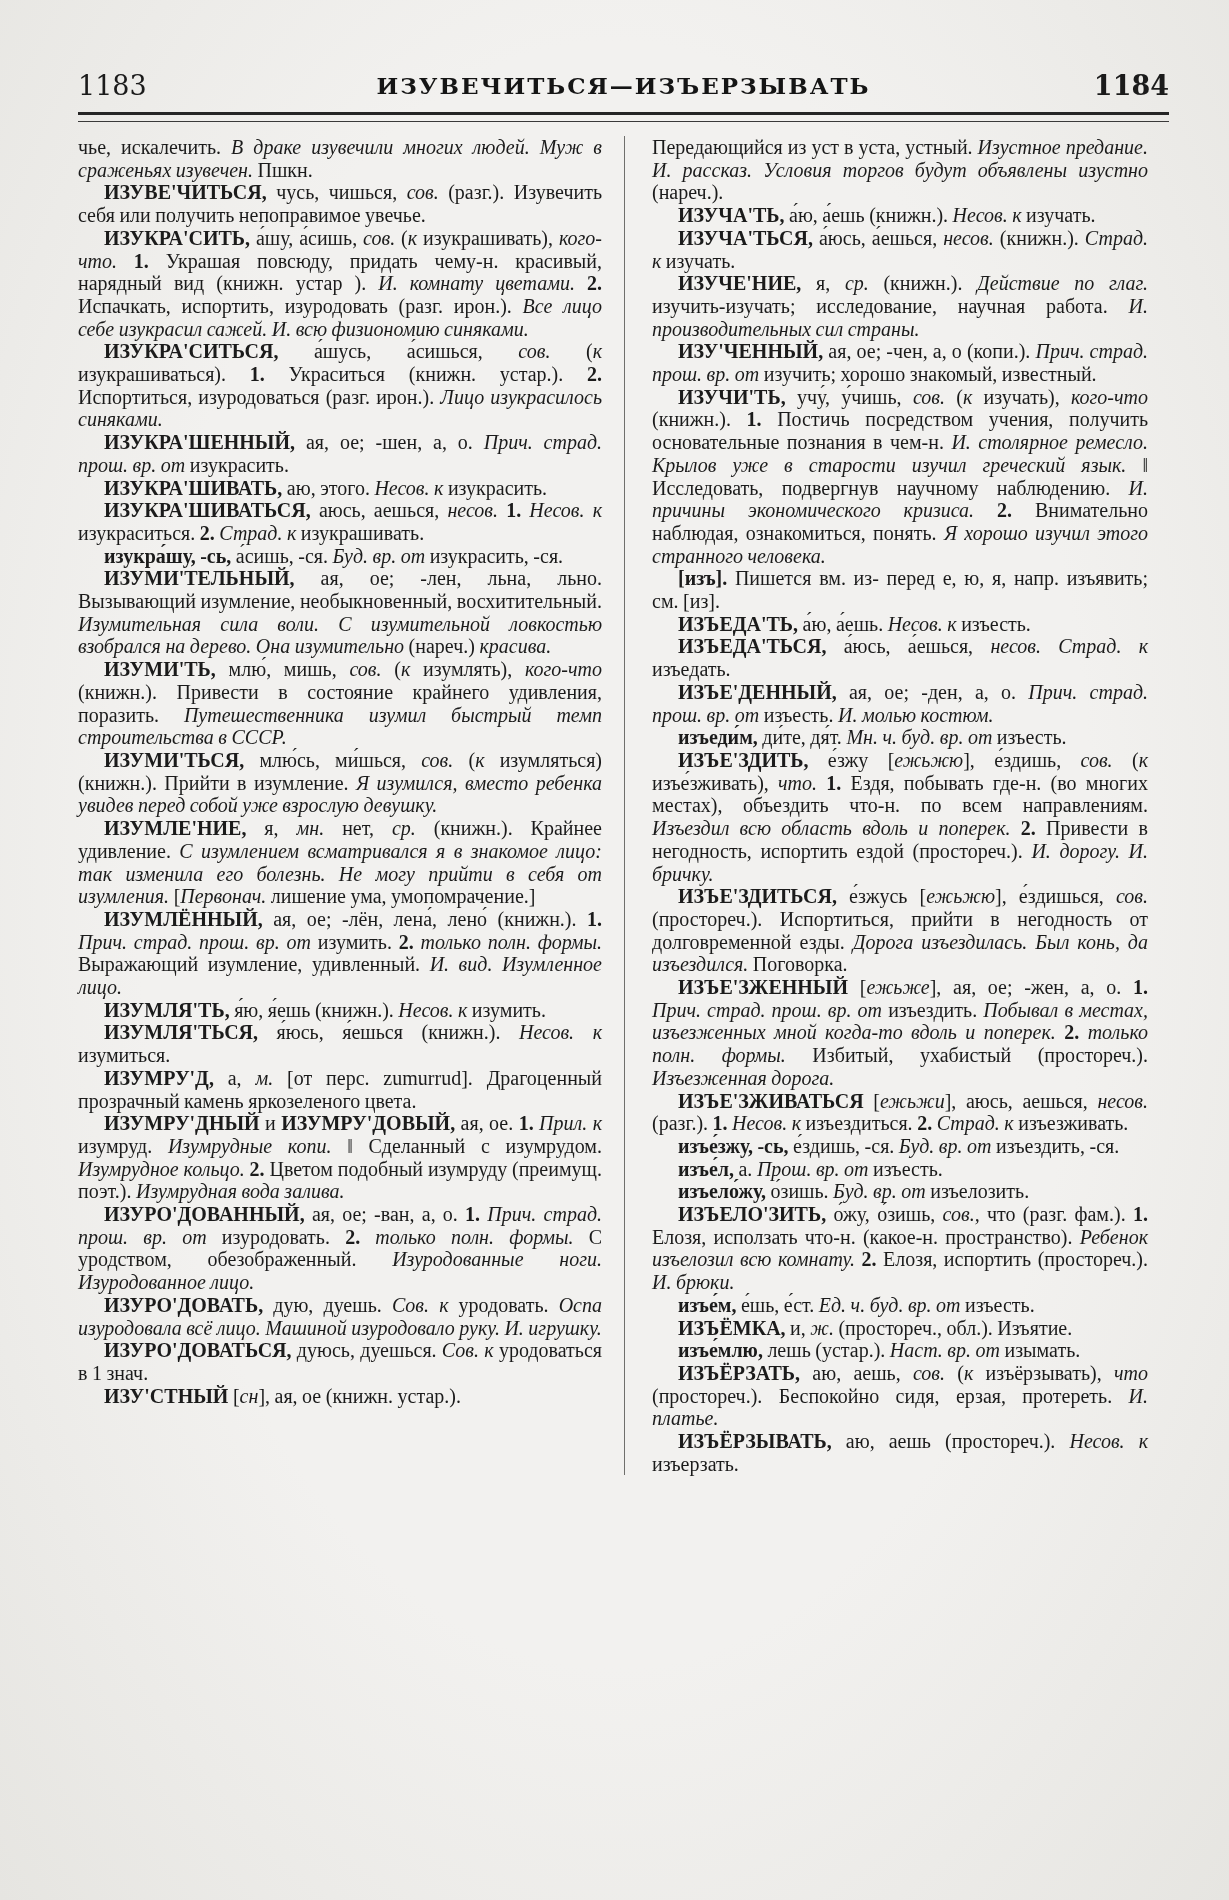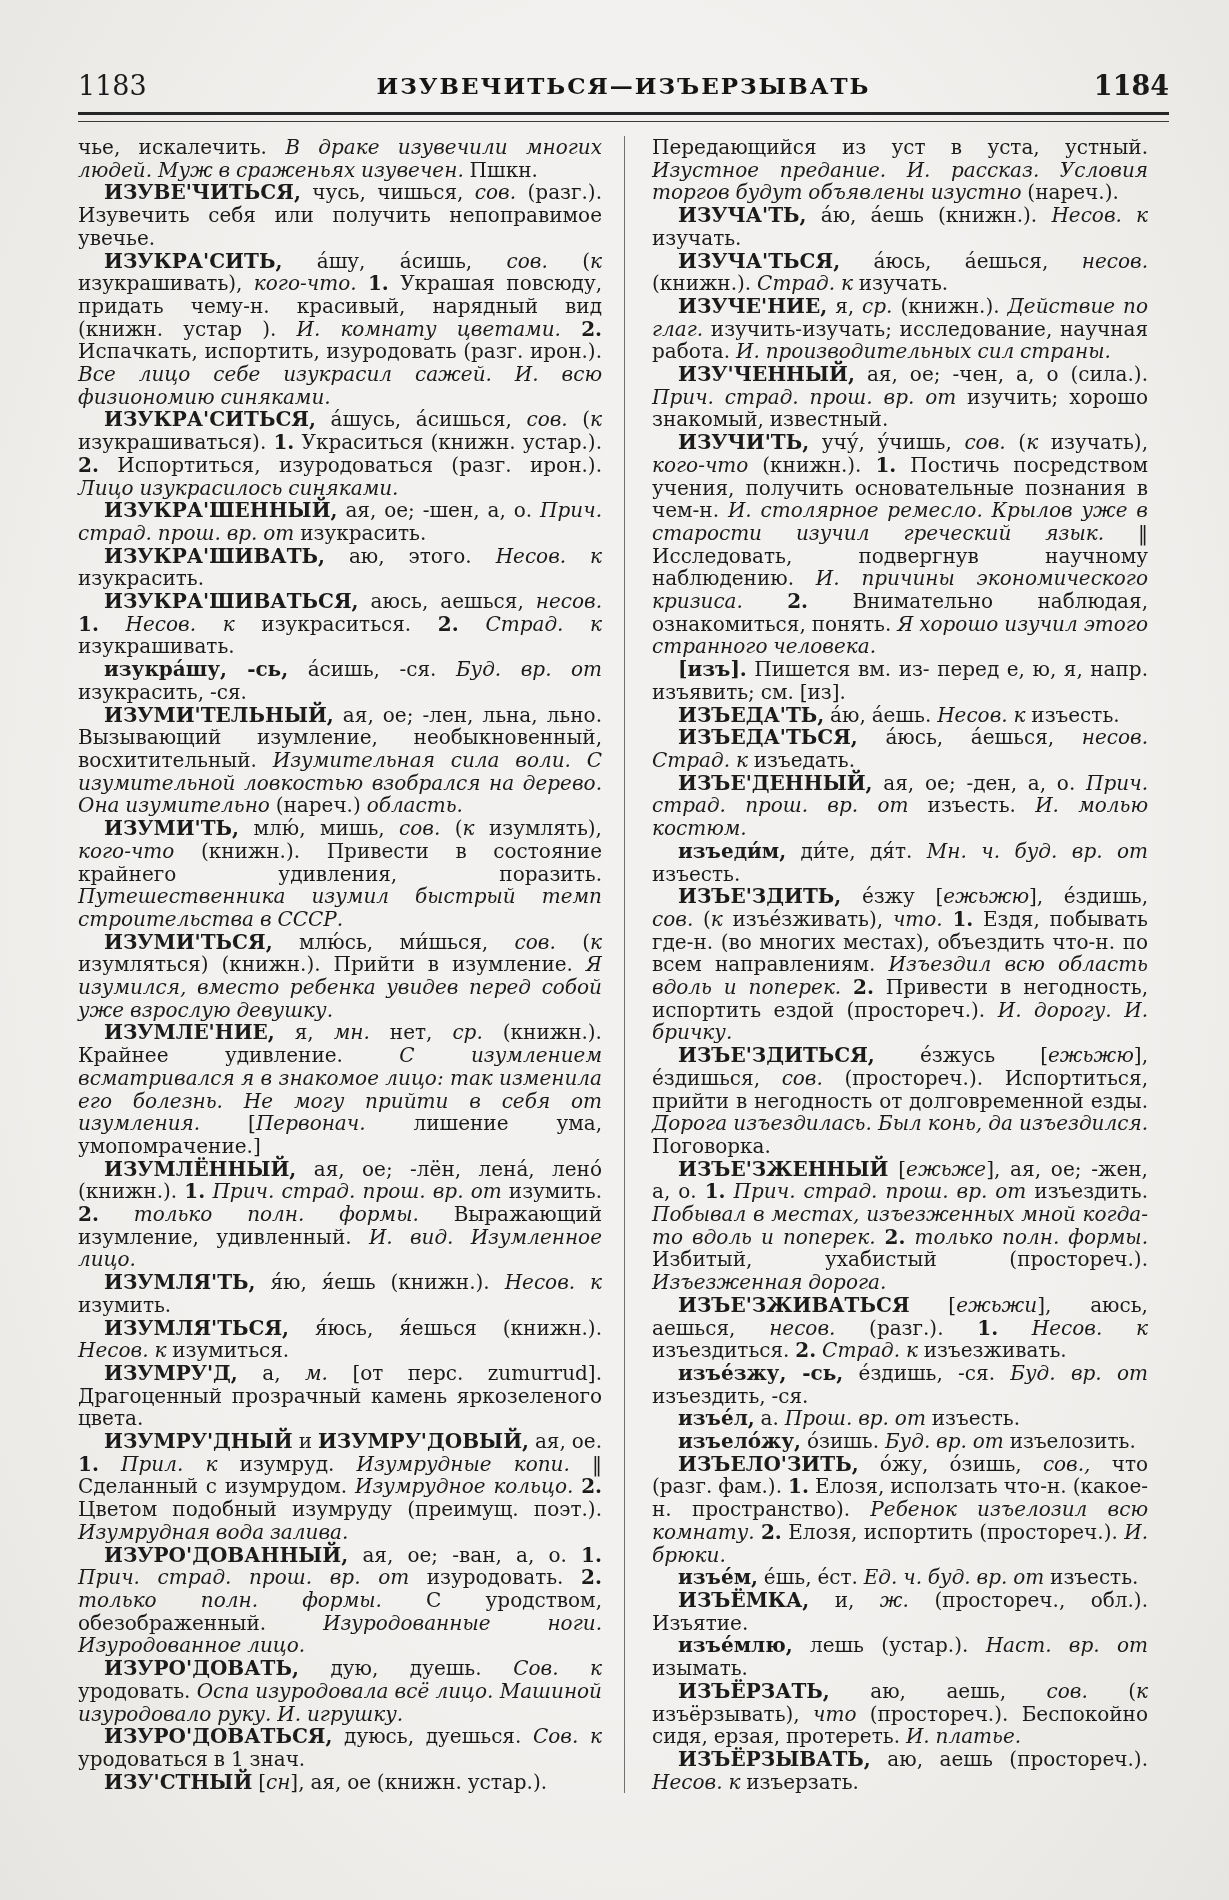--- a/index.html
+++ b/index.html
@@ -29,20 +29,21 @@
   }
   .columns{display:flex;margin-top:14px;align-items:stretch;}
   .col{box-sizing:border-box;}
   .col-left{width:524px;}
   .col-right{width:524px;margin-left:22px;border-left:1px solid #6f6f6c;padding-left:27px;}
   p.entry{
     margin:0;
     font-size:20px;line-height:22.7px;
     text-align:justify;text-indent:26px;
     word-spacing:-0.5px;
+    font-family:Liberation Serif, serif;
   }
   p.entry.noindent{text-indent:0;}
   .r-b{font-weight:bold;}
   .r-i{font-style:italic;}
 </style>
 </head>
 <body>
 
 <div class="page">
   <div class="header">
@@ -54,40 +55,40 @@
   <div class="columns">
     <div class="col col-left">
         <p class="entry noindent"><span class="r-n">чье, искалечить. </span><span class="r-i">В драке изувечили многих людей. Муж в сраженьях изувечен.</span><span class="r-n"> Пшкн.</span></p>
         <p class="entry"><span class="r-b">ИЗУВЕ'ЧИТЬСЯ,</span><span class="r-n"> чусь, чишься, </span><span class="r-i">сов.</span><span class="r-n"> (разг.). Изувечить себя или получить непоправимое увечье.</span></p>
         <p class="entry"><span class="r-b">ИЗУКРА'СИТЬ,</span><span class="r-n"> а́шу, а́сишь, </span><span class="r-i">сов.</span><span class="r-n"> (</span><span class="r-i">к</span><span class="r-n"> изукрашивать), </span><span class="r-i">кого-что.</span><span class="r-n"> </span><span class="r-b">1.</span><span class="r-n"> Украшая повсюду, придать чему-н. красивый, нарядный вид (книжн. устар ). </span><span class="r-i">И. комнату цветами.</span><span class="r-n"> </span><span class="r-b">2.</span><span class="r-n"> Испачкать, испортить, изуродовать (разг. ирон.). </span><span class="r-i">Все лицо себе изукрасил сажей. И. всю физиономию синяками.</span></p>
         <p class="entry"><span class="r-b">ИЗУКРА'СИТЬСЯ,</span><span class="r-n"> а́шусь, а́сишься, </span><span class="r-i">сов.</span><span class="r-n"> (</span><span class="r-i">к</span><span class="r-n"> изукрашиваться). </span><span class="r-b">1.</span><span class="r-n"> Украситься (книжн. устар.). </span><span class="r-b">2.</span><span class="r-n"> Испортиться, изуродоваться (разг. ирон.). </span><span class="r-i">Лицо изукрасилось синяками.</span></p>
         <p class="entry"><span class="r-b">ИЗУКРА'ШЕННЫЙ,</span><span class="r-n"> ая, ое; -шен, а, о. </span><span class="r-i">Прич. страд. прош. вр. от</span><span class="r-n"> изукрасить.</span></p>
         <p class="entry"><span class="r-b">ИЗУКРА'ШИВАТЬ,</span><span class="r-n"> аю, этого. </span><span class="r-i">Несов. к</span><span class="r-n"> изукрасить.</span></p>
         <p class="entry"><span class="r-b">ИЗУКРА'ШИВАТЬСЯ,</span><span class="r-n"> аюсь, аешься, </span><span class="r-i">несов.</span><span class="r-n"> </span><span class="r-b">1.</span><span class="r-n"> </span><span class="r-i">Несов. к</span><span class="r-n"> изукраситься. </span><span class="r-b">2.</span><span class="r-n"> </span><span class="r-i">Страд. к</span><span class="r-n"> изукрашивать.</span></p>
         <p class="entry"><span class="r-b">изукра́шу, -сь,</span><span class="r-n"> а́сишь, -ся. </span><span class="r-i">Буд. вр. от</span><span class="r-n"> изукрасить, -ся.</span></p>
-        <p class="entry"><span class="r-b">ИЗУМИ'ТЕЛЬНЫЙ,</span><span class="r-n"> ая, ое; -лен, льна, льно. Вызывающий изумление, необыкновенный, восхитительный. </span><span class="r-i">Изумительная сила воли. С изумительной ловкостью взобрался на дерево. Она изумительно</span><span class="r-n"> (нареч.) </span><span class="r-i">область.</span></p>
+        <p class="entry"><span class="r-b">ИЗУМИ'ТЕЛЬНЫЙ,</span><span class="r-n"> ая, ое; -лен, льна, льно. Вызывающий изумление, необыкновенный, восхитительный. </span><span class="r-i">Изумительная сила воли. С изумительной ловкостью взобрался на дерево. Она изумительно</span><span class="r-n"> (нареч.) </span><span class="r-i">красива.</span></p>
         <p class="entry"><span class="r-b">ИЗУМИ'ТЬ,</span><span class="r-n"> млю́, мишь, </span><span class="r-i">сов.</span><span class="r-n"> (</span><span class="r-i">к</span><span class="r-n"> изумлять), </span><span class="r-i">кого-что</span><span class="r-n"> (книжн.). Привести в состояние крайнего удивления, поразить. </span><span class="r-i">Путешественника изумил быстрый темп строительства в СССР.</span></p>
         <p class="entry"><span class="r-b">ИЗУМИ'ТЬСЯ,</span><span class="r-n"> млю́сь, ми́шься, </span><span class="r-i">сов.</span><span class="r-n"> (</span><span class="r-i">к</span><span class="r-n"> изумляться) (книжн.). Прийти в изумление. </span><span class="r-i">Я изумился, вместо ребенка увидев перед собой уже взрослую девушку.</span></p>
         <p class="entry"><span class="r-b">ИЗУМЛЕ'НИЕ,</span><span class="r-n"> я, </span><span class="r-i">мн.</span><span class="r-n"> нет, </span><span class="r-i">ср.</span><span class="r-n"> (книжн.). Крайнее удивление. </span><span class="r-i">С изумлением всматривался я в знакомое лицо: так изменила его болезнь. Не могу прийти в себя от изумления.</span><span class="r-n"> [</span><span class="r-i">Первонач.</span><span class="r-n"> лишение ума, умопомрачение.]</span></p>
         <p class="entry"><span class="r-b">ИЗУМЛЁННЫЙ,</span><span class="r-n"> ая, ое; -лён, лена́, лено́ (книжн.). </span><span class="r-b">1.</span><span class="r-n"> </span><span class="r-i">Прич. страд. прош. вр. от</span><span class="r-n"> изумить. </span><span class="r-b">2.</span><span class="r-n"> </span><span class="r-i">только полн. формы.</span><span class="r-n"> Выражающий изумление, удивленный. </span><span class="r-i">И. вид. Изумленное лицо.</span></p>
         <p class="entry"><span class="r-b">ИЗУМЛЯ'ТЬ,</span><span class="r-n"> я́ю, я́ешь (книжн.). </span><span class="r-i">Несов. к</span><span class="r-n"> изумить.</span></p>
         <p class="entry"><span class="r-b">ИЗУМЛЯ'ТЬСЯ,</span><span class="r-n"> я́юсь, я́ешься (книжн.). </span><span class="r-i">Несов. к</span><span class="r-n"> изумиться.</span></p>
         <p class="entry"><span class="r-b">ИЗУМРУ'Д,</span><span class="r-n"> а, </span><span class="r-i">м.</span><span class="r-n"> [от перс. zumurrud]. Драгоценный прозрачный камень яркозеленого цвета.</span></p>
         <p class="entry"><span class="r-b">ИЗУМРУ'ДНЫЙ</span><span class="r-n"> и </span><span class="r-b">ИЗУМРУ'ДОВЫЙ,</span><span class="r-n"> ая, ое. </span><span class="r-b">1.</span><span class="r-n"> </span><span class="r-i">Прил. к</span><span class="r-n"> изумруд. </span><span class="r-i">Изумрудные копи.</span><span class="r-n"> ‖ Сделанный с изумрудом. </span><span class="r-i">Изумрудное кольцо.</span><span class="r-n"> </span><span class="r-b">2.</span><span class="r-n"> Цветом подобный изумруду (преимущ. поэт.). </span><span class="r-i">Изумрудная вода залива.</span></p>
         <p class="entry"><span class="r-b">ИЗУРО'ДОВАННЫЙ,</span><span class="r-n"> ая, ое; -ван, а, о. </span><span class="r-b">1.</span><span class="r-n"> </span><span class="r-i">Прич. страд. прош. вр. от</span><span class="r-n"> изуродовать. </span><span class="r-b">2.</span><span class="r-n"> </span><span class="r-i">только полн. формы.</span><span class="r-n"> С уродством, обезображенный. </span><span class="r-i">Изуродованные ноги. Изуродованное лицо.</span></p>
         <p class="entry"><span class="r-b">ИЗУРО'ДОВАТЬ,</span><span class="r-n"> дую, дуешь. </span><span class="r-i">Сов. к</span><span class="r-n"> уродовать. </span><span class="r-i">Оспа изуродовала всё лицо. Машиной изуродовало руку. И. игрушку.</span></p>
         <p class="entry"><span class="r-b">ИЗУРО'ДОВАТЬСЯ,</span><span class="r-n"> дуюсь, дуешься. </span><span class="r-i">Сов. к</span><span class="r-n"> уродоваться в 1 знач.</span></p>
         <p class="entry"><span class="r-b">ИЗУ'СТНЫЙ</span><span class="r-n"> [</span><span class="r-i">сн</span><span class="r-n">], ая, ое (книжн. устар.).</span></p>
       </div>
     <div class="col col-right">
         <p class="entry noindent"><span class="r-n">Передающийся из уст в уста, устный. </span><span class="r-i">Изустное предание. И. рассказ. Условия торгов будут объявлены изустно</span><span class="r-n"> (нареч.).</span></p>
         <p class="entry"><span class="r-b">ИЗУЧА'ТЬ,</span><span class="r-n"> а́ю, а́ешь (книжн.). </span><span class="r-i">Несов. к</span><span class="r-n"> изучать.</span></p>
         <p class="entry"><span class="r-b">ИЗУЧА'ТЬСЯ,</span><span class="r-n"> а́юсь, а́ешься, </span><span class="r-i">несов.</span><span class="r-n"> (книжн.). </span><span class="r-i">Страд. к</span><span class="r-n"> изучать.</span></p>
         <p class="entry"><span class="r-b">ИЗУЧЕ'НИЕ,</span><span class="r-n"> я, </span><span class="r-i">ср.</span><span class="r-n"> (книжн.). </span><span class="r-i">Действие по глаг.</span><span class="r-n"> изучить-изучать; исследование, научная работа. </span><span class="r-i">И. производительных сил страны.</span></p>
-        <p class="entry"><span class="r-b">ИЗУ'ЧЕННЫЙ,</span><span class="r-n"> ая, ое; -чен, а, о (сила.). </span><span class="r-i">Прич. страд. прош. вр. от</span><span class="r-n"> изучить; хорошо знакомый, известный.</span></p>
+        <p class="entry"><span class="r-b">ИЗУ'ЧЕННЫЙ,</span><span class="r-n"> ая, ое; -чен, а, о (копи.). </span><span class="r-i">Прич. страд. прош. вр. от</span><span class="r-n"> изучить; хорошо знакомый, известный.</span></p>
         <p class="entry"><span class="r-b">ИЗУЧИ'ТЬ,</span><span class="r-n"> учу́, у́чишь, </span><span class="r-i">сов.</span><span class="r-n"> (</span><span class="r-i">к</span><span class="r-n"> изучать), </span><span class="r-i">кого-что</span><span class="r-n"> (книжн.). </span><span class="r-b">1.</span><span class="r-n"> Постичь посредством учения, получить основательные познания в чем-н. </span><span class="r-i">И. столярное ремесло. Крылов уже в старости изучил греческий язык.</span><span class="r-n"> ‖ Исследовать, подвергнув научному наблюдению. </span><span class="r-i">И. причины экономического кризиса.</span><span class="r-n"> </span><span class="r-b">2.</span><span class="r-n"> Внимательно наблюдая, ознакомиться, понять. </span><span class="r-i">Я хорошо изучил этого странного человека.</span></p>
         <p class="entry"><span class="r-b">[изъ].</span><span class="r-n"> Пишется вм. из- перед е, ю, я, напр. изъявить; см. [из].</span></p>
         <p class="entry"><span class="r-b">ИЗЪЕДА'ТЬ,</span><span class="r-n"> а́ю, а́ешь. </span><span class="r-i">Несов. к</span><span class="r-n"> изъесть.</span></p>
         <p class="entry"><span class="r-b">ИЗЪЕДА'ТЬСЯ,</span><span class="r-n"> а́юсь, а́ешься, </span><span class="r-i">несов. Страд. к</span><span class="r-n"> изъедать.</span></p>
         <p class="entry"><span class="r-b">ИЗЪЕ'ДЕННЫЙ,</span><span class="r-n"> ая, ое; -ден, а, о. </span><span class="r-i">Прич. страд. прош. вр. от</span><span class="r-n"> изъесть. </span><span class="r-i">И. молью костюм.</span></p>
         <p class="entry"><span class="r-b">изъеди́м,</span><span class="r-n"> ди́те, дя́т. </span><span class="r-i">Мн. ч. буд. вр. от</span><span class="r-n"> изъесть.</span></p>
         <p class="entry"><span class="r-b">ИЗЪЕ'ЗДИТЬ,</span><span class="r-n"> е́зжу [</span><span class="r-i">ежьжю</span><span class="r-n">], е́здишь, </span><span class="r-i">сов.</span><span class="r-n"> (</span><span class="r-i">к</span><span class="r-n"> изъе́зживать), </span><span class="r-i">что.</span><span class="r-n"> </span><span class="r-b">1.</span><span class="r-n"> Ездя, побывать где-н. (во многих местах), объездить что-н. по всем направлениям. </span><span class="r-i">Изъездил всю область вдоль и поперек.</span><span class="r-n"> </span><span class="r-b">2.</span><span class="r-n"> Привести в негодность, испортить ездой (простореч.). </span><span class="r-i">И. дорогу. И. бричку.</span></p>
         <p class="entry"><span class="r-b">ИЗЪЕ'ЗДИТЬСЯ,</span><span class="r-n"> е́зжусь [</span><span class="r-i">ежьжю</span><span class="r-n">], е́здишься, </span><span class="r-i">сов.</span><span class="r-n"> (простореч.). Испортиться, прийти в негодность от долговременной езды. </span><span class="r-i">Дорога изъездилась. Был конь, да изъездился.</span><span class="r-n"> Поговорка.</span></p>
         <p class="entry"><span class="r-b">ИЗЪЕ'ЗЖЕННЫЙ</span><span class="r-n"> [</span><span class="r-i">ежьже</span><span class="r-n">], ая, ое; -жен, а, о. </span><span class="r-b">1.</span><span class="r-n"> </span><span class="r-i">Прич. страд. прош. вр. от</span><span class="r-n"> изъездить. </span><span class="r-i">Побывал в местах, изъезженных мной когда-то вдоль и поперек.</span><span class="r-n"> </span><span class="r-b">2.</span><span class="r-n"> </span><span class="r-i">только полн. формы.</span><span class="r-n"> Избитый, ухабистый (простореч.). </span><span class="r-i">Изъезженная дорога.</span></p>
         <p class="entry"><span class="r-b">ИЗЪЕ'ЗЖИВАТЬСЯ</span><span class="r-n"> [</span><span class="r-i">ежьжи</span><span class="r-n">], аюсь, аешься, </span><span class="r-i">несов.</span><span class="r-n"> (разг.). </span><span class="r-b">1.</span><span class="r-n"> </span><span class="r-i">Несов. к</span><span class="r-n"> изъездиться. </span><span class="r-b">2.</span><span class="r-n"> </span><span class="r-i">Страд. к</span><span class="r-n"> изъезживать.</span></p>

